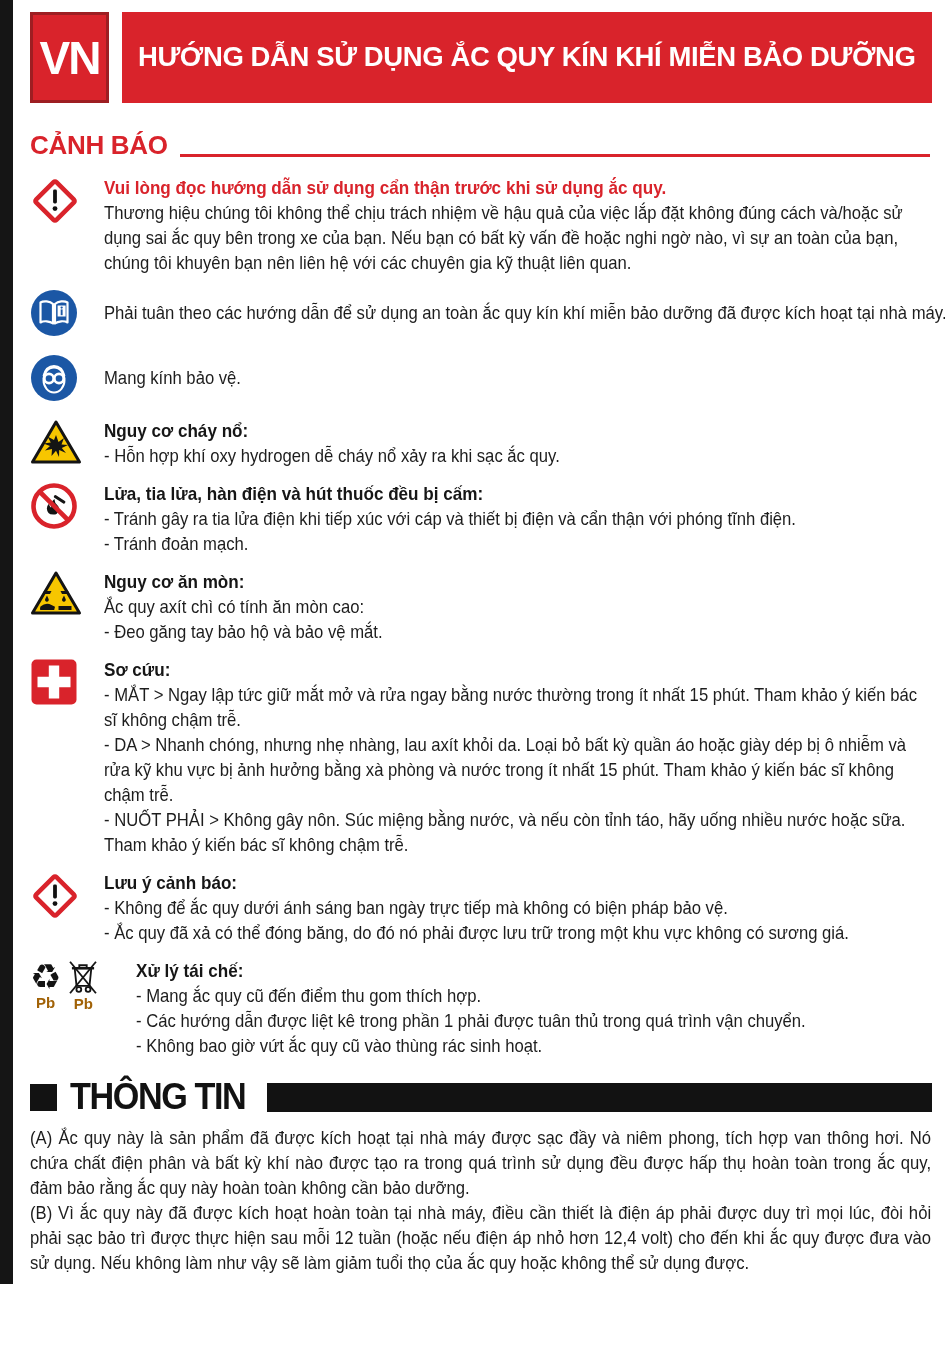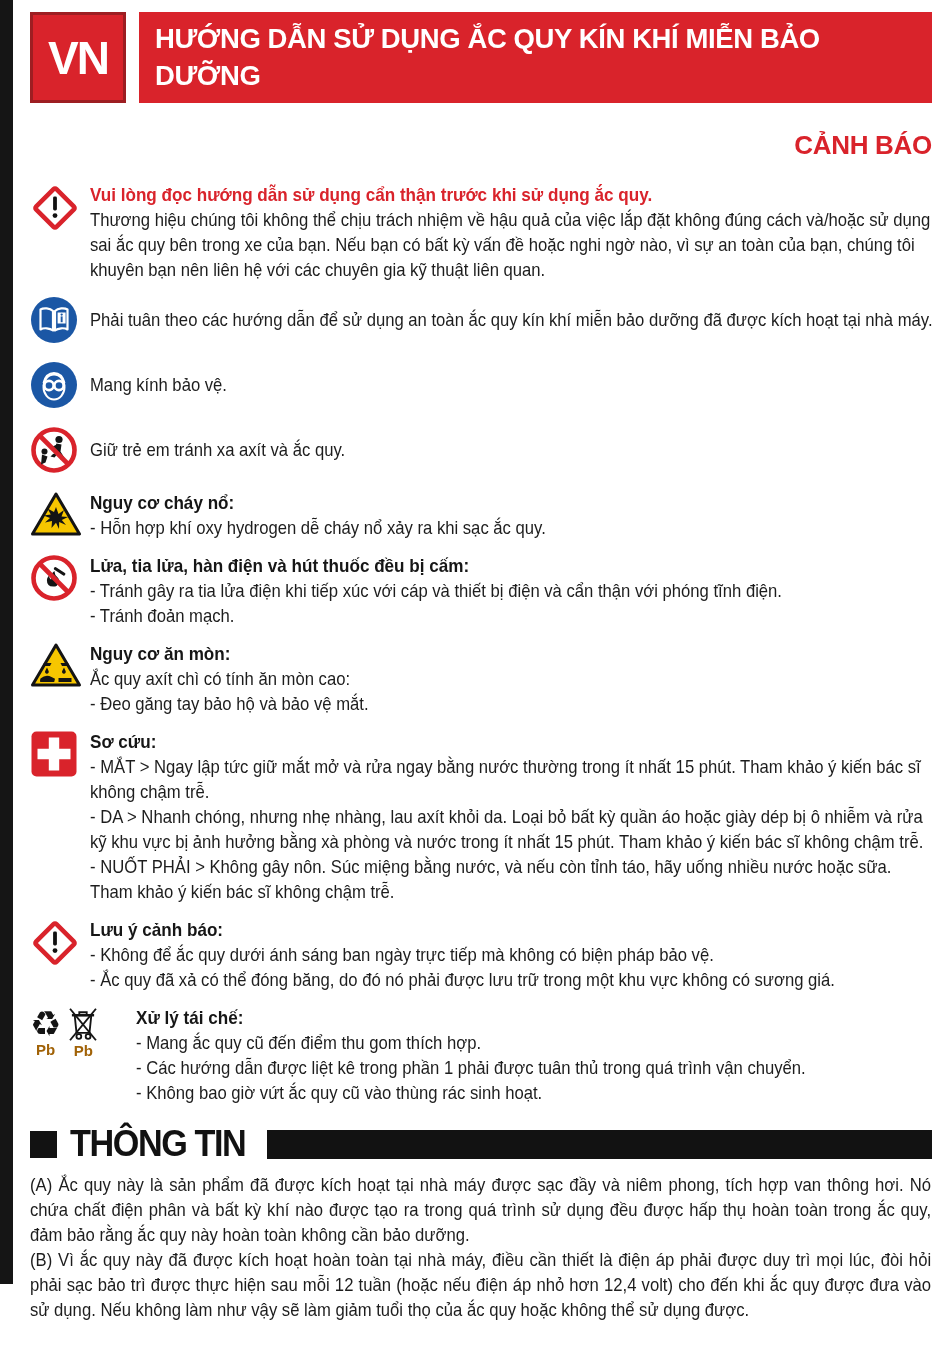--- a/index.html
+++ b/index.html
@@ -7,37 +7,37 @@
     width:945px;height:1350px;position:relative;overflow:hidden;
     background:#ffffff;color:#1c1c1c;
     font-family:"Liberation Sans", sans-serif;
   }
   .edge-strip{position:absolute;left:0;top:0;width:13px;height:1284px;background:#151515;}
   .page{padding:12px 13px 0 30px;}
 
   
   .header{display:flex;gap:13px;align-items:stretch;}
   .vn-badge{
-    width:96px;height:91px;background:#d9232b;border:3px solid #9d1e22;box-sizing:border-box;
+    width:79px;height:91px;background:#d9232b;border:3px solid #9d1e22;box-sizing:border-box;
     color:#fff;font-weight:bold;font-size:46px;letter-spacing:-2px;
     display:flex;align-items:center;justify-content:center;
   }
   .title-bar{
     flex:1;background:#d9232b;color:#fff;font-weight:bold;
     font-size:27.5px;line-height:1.32;letter-spacing:-0.4px;
     padding:0 16px;display:flex;flex-direction:column;justify-content:center;box-sizing:border-box;
   }
 
   
-  .canhbao{display:flex;align-items:flex-end;margin-top:27px;color:#d9232b;font-weight:bold;font-size:26px;letter-spacing:-0.3px;flex-direction:column;}
+  .canhbao{display:flex;align-items:flex-end;margin-top:27px;color:#d9232b;font-weight:bold;font-size:26px;letter-spacing:-0.3px;}
   .canhbao .rule{flex:1;border-bottom:3px solid #d9232b;margin:0 2px 4px 12px;}
 
   
   .warn-items{margin-top:14px;}
-  .warn-item{display:grid;grid-template-columns:56px 1fr;column-gap:4px;margin-bottom:13px;}
+  .warn-item{display:grid;grid-template-columns:56px 1fr;column-gap:18px;margin-bottom:13px;}
   .warn-item.wide{grid-template-columns:100px 1fr;column-gap:6px;}
   .warn-item.single{align-items:center;margin-bottom:16px;}
   .warn-icon{padding-top:1px;}
   .warn-icon svg{display:block;}
   .warn-text{transform:scaleX(0.9);transform-origin:0 0;width:111%;}
   .warn-item.single .warn-text{transform-origin:0 50%;}
   .warn-item.single .warn-line{white-space:nowrap;}
   .warn-title{margin:0;font-weight:bold;font-size:19px;line-height:25px;color:#161616;}
   .warn-title.red{color:#d9232b;}
   .warn-line{margin:0;font-size:18.5px;line-height:25px;color:#1d1d1d;}
@@ -118,39 +118,20 @@
               <circle cx="19" cy="24.5" r="4.6" stroke-width="2.6"></circle>
               <circle cx="29" cy="24.5" r="4.6" stroke-width="2.6"></circle>
               <line x1="23.4" y1="24.5" x2="24.6" y2="24.5" stroke-width="2"></line>
               <line x1="14.4" y1="24.5" x2="13" y2="24" stroke-width="2"></line>
               <line x1="33.6" y1="24.5" x2="35" y2="24" stroke-width="2"></line>
             </g>
           </svg>
         </div>
         <div class="warn-text">
           <p class="warn-line">Mang kính bảo vệ.</p>
-        </div>
-      </div>
-      <div class="warn-item single">
-        <div class="warn-icon">
-          <svg width="48" height="48" viewBox="0 0 48 48">
-            <circle cx="24" cy="24" r="20.5" fill="none" stroke="#d9232b" stroke-width="4.6"></circle>
-            <g fill="#141414">
-              <circle cx="29" cy="13.5" r="3.6"></circle>
-              <path d="M26.5 17.5 L31.5 18.5 L30.5 25.5 L34.5 32 L31 34 L27 27.5 L23.5 24.5 Z"></path>
-              <path d="M27 18.5 L21.5 21 L23.5 23.5 L26 21.5 Z"></path>
-              <path d="M29 26 L24.5 31.5 L20.5 30.5 L23 28 Z"></path>
-              <circle cx="14.5" cy="25.5" r="3"></circle>
-              <path d="M12 28.5 L17.5 30.5 L15.5 36.5 L11 38.5 Z"></path>
-            </g>
-            <line x1="9.5" y1="9.5" x2="38.5" y2="38.5" stroke="#d9232b" stroke-width="4.6"></line>
-          </svg>
-        </div>
-        <div class="warn-text">
-          <p class="warn-line">Giữ trẻ em tránh xa axít và ắc quy.</p>
         </div>
       </div>
       <div class="warn-item">
         <div class="warn-icon">
           <svg width="52" height="46" viewBox="0 0 52 46">
             <path d="M26 3 L49.5 43 H2.5 Z" fill="#f7c600" stroke="#141414" stroke-width="3" stroke-linejoin="round"></path>
             <polygon fill="#141414" points="26,16 28.5,23 34,19 31.5,25.5 38,26 31.8,29 36,34 29.2,31 29,38 26,31.8 21.5,37 22,30 15,31.5 20,27 13.5,24.5 20.8,23.5 17.5,17.5 24,21"></polygon>
           </svg>
         </div>
         <div class="warn-text">

